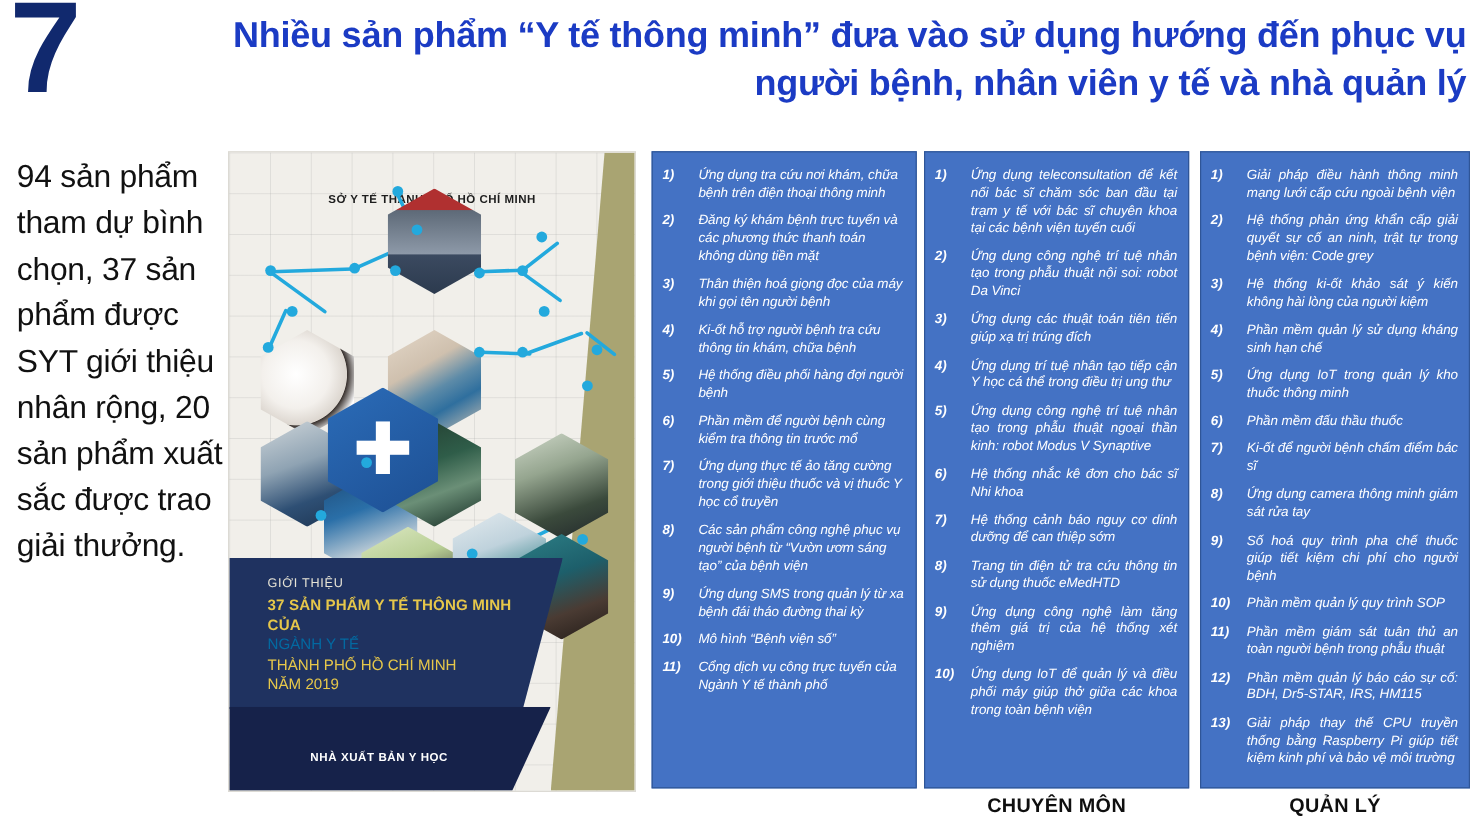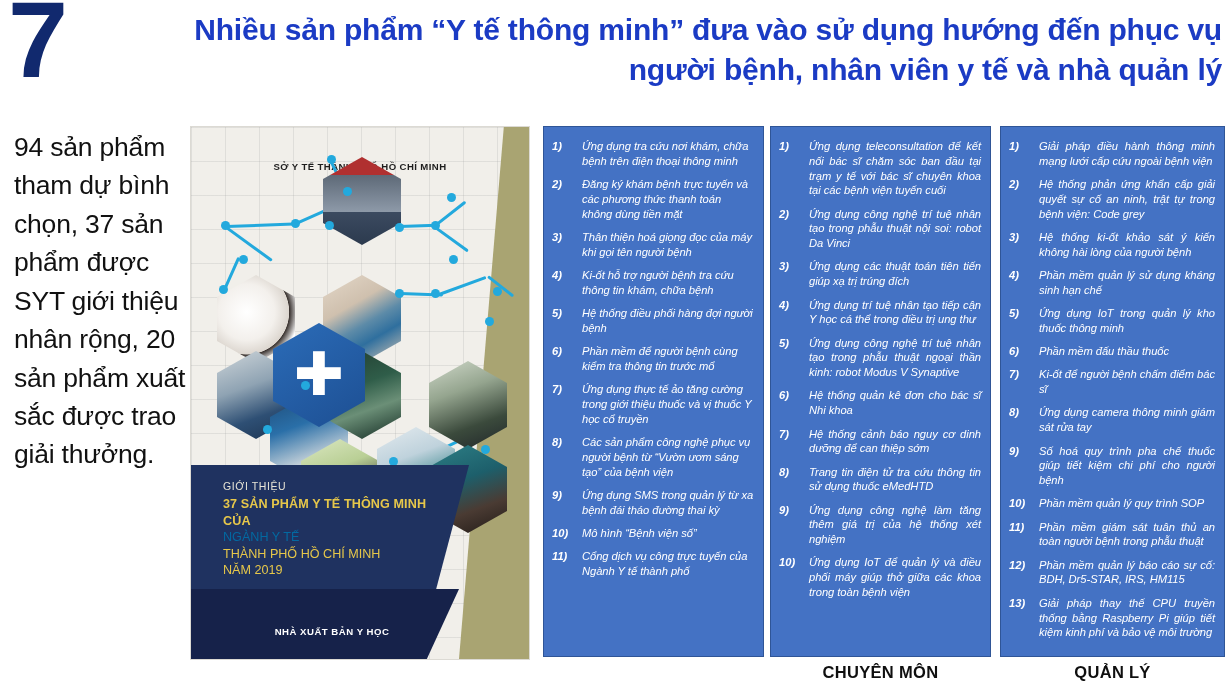--- a/index.html
+++ b/index.html
@@ -83,21 +83,21 @@
     clip-path: polygon(0 0, 100% 0, 88% 100%, 0 100%);
   }
   .band-txt { position: absolute; left: 32px; bottom: 80px; width: 230px; color:#e9e5c9; }
   .band-intro { font-size: 10.5px; letter-spacing: .6px; color:#e7e4d6; margin-bottom: 4px; }
   .band-l1 { font-size: 12.6px; color: #e6c74a; letter-spacing: .1px; line-height: 1.32; font-weight: bold; }
   .band-l1 b { color: #e6c74a; }
   .band-l2 { font-size: 12.6px; color: #0369a1; font-weight: normal; line-height: 1.32; }
   .band-l3 { font-size: 12.6px; color: #e6c74a; line-height: 1.32; }
   .band-l4 { font-size: 12.6px; color: #e6c74a; line-height: 1.32; }
   .pub {
-    position: absolute; left: 16px; bottom: 22px; width: 250px;
+    position: absolute; left: 0; bottom: 22px; width: 250px;
     text-align: center; font-size: 9.6px; color: #ffffff;
     font-weight: bold; letter-spacing: .5px;
   }
 
   
   .col {
     position: absolute; top: 126px; height: 531px;
     background: #4472c4;
     border: 1px solid #2f5597;
     padding: 12px 9px 6px 8px;
@@ -297,21 +297,21 @@
       <div class="item">
         <div class="item-num">4)</div>
         <div class="item-txt">Ứng dụng trí tuệ nhân tạo tiếp cận Y học cá thể trong điều trị ung thư</div>
       </div>
       <div class="item">
         <div class="item-num">5)</div>
         <div class="item-txt">Ứng dụng công nghệ trí tuệ nhân tạo trong phẫu thuật ngoại thần kinh: robot Modus V Synaptive</div>
       </div>
       <div class="item">
         <div class="item-num">6)</div>
-        <div class="item-txt">Hệ thống quản kê đơn cho bác sĩ Nhi khoa</div>
+        <div class="item-txt">Hệ thống nhắc kê đơn cho bác sĩ Nhi khoa</div>
       </div>
       <div class="item">
         <div class="item-num">7)</div>
         <div class="item-txt">Hệ thống cảnh báo nguy cơ dinh dưỡng để can thiệp sớm</div>
       </div>
       <div class="item">
         <div class="item-num">8)</div>
         <div class="item-txt">Trang tin điện tử tra cứu thông tin sử dụng thuốc eMedHTD</div>
       </div>
       <div class="item">
@@ -327,21 +327,21 @@
       <div class="item">
         <div class="item-num">1)</div>
         <div class="item-txt">Giải pháp điều hành thông minh mạng lưới cấp cứu ngoài bệnh viện</div>
       </div>
       <div class="item">
         <div class="item-num">2)</div>
         <div class="item-txt">Hệ thống phản ứng khẩn cấp giải quyết sự cố an ninh, trật tự trong bệnh viện: Code grey</div>
       </div>
       <div class="item">
         <div class="item-num">3)</div>
-        <div class="item-txt">Hệ thống ki-ốt khảo sát ý kiến không hài lòng của người bệnh</div>
+        <div class="item-txt">Hệ thống ki-ốt khảo sát ý kiến không hài lòng của người kiệm</div>
       </div>
       <div class="item">
         <div class="item-num">4)</div>
         <div class="item-txt">Phần mềm quản lý sử dụng kháng sinh hạn chế</div>
       </div>
       <div class="item">
         <div class="item-num">5)</div>
         <div class="item-txt">Ứng dụng IoT trong quản lý kho thuốc thông minh</div>
       </div>
       <div class="item">

